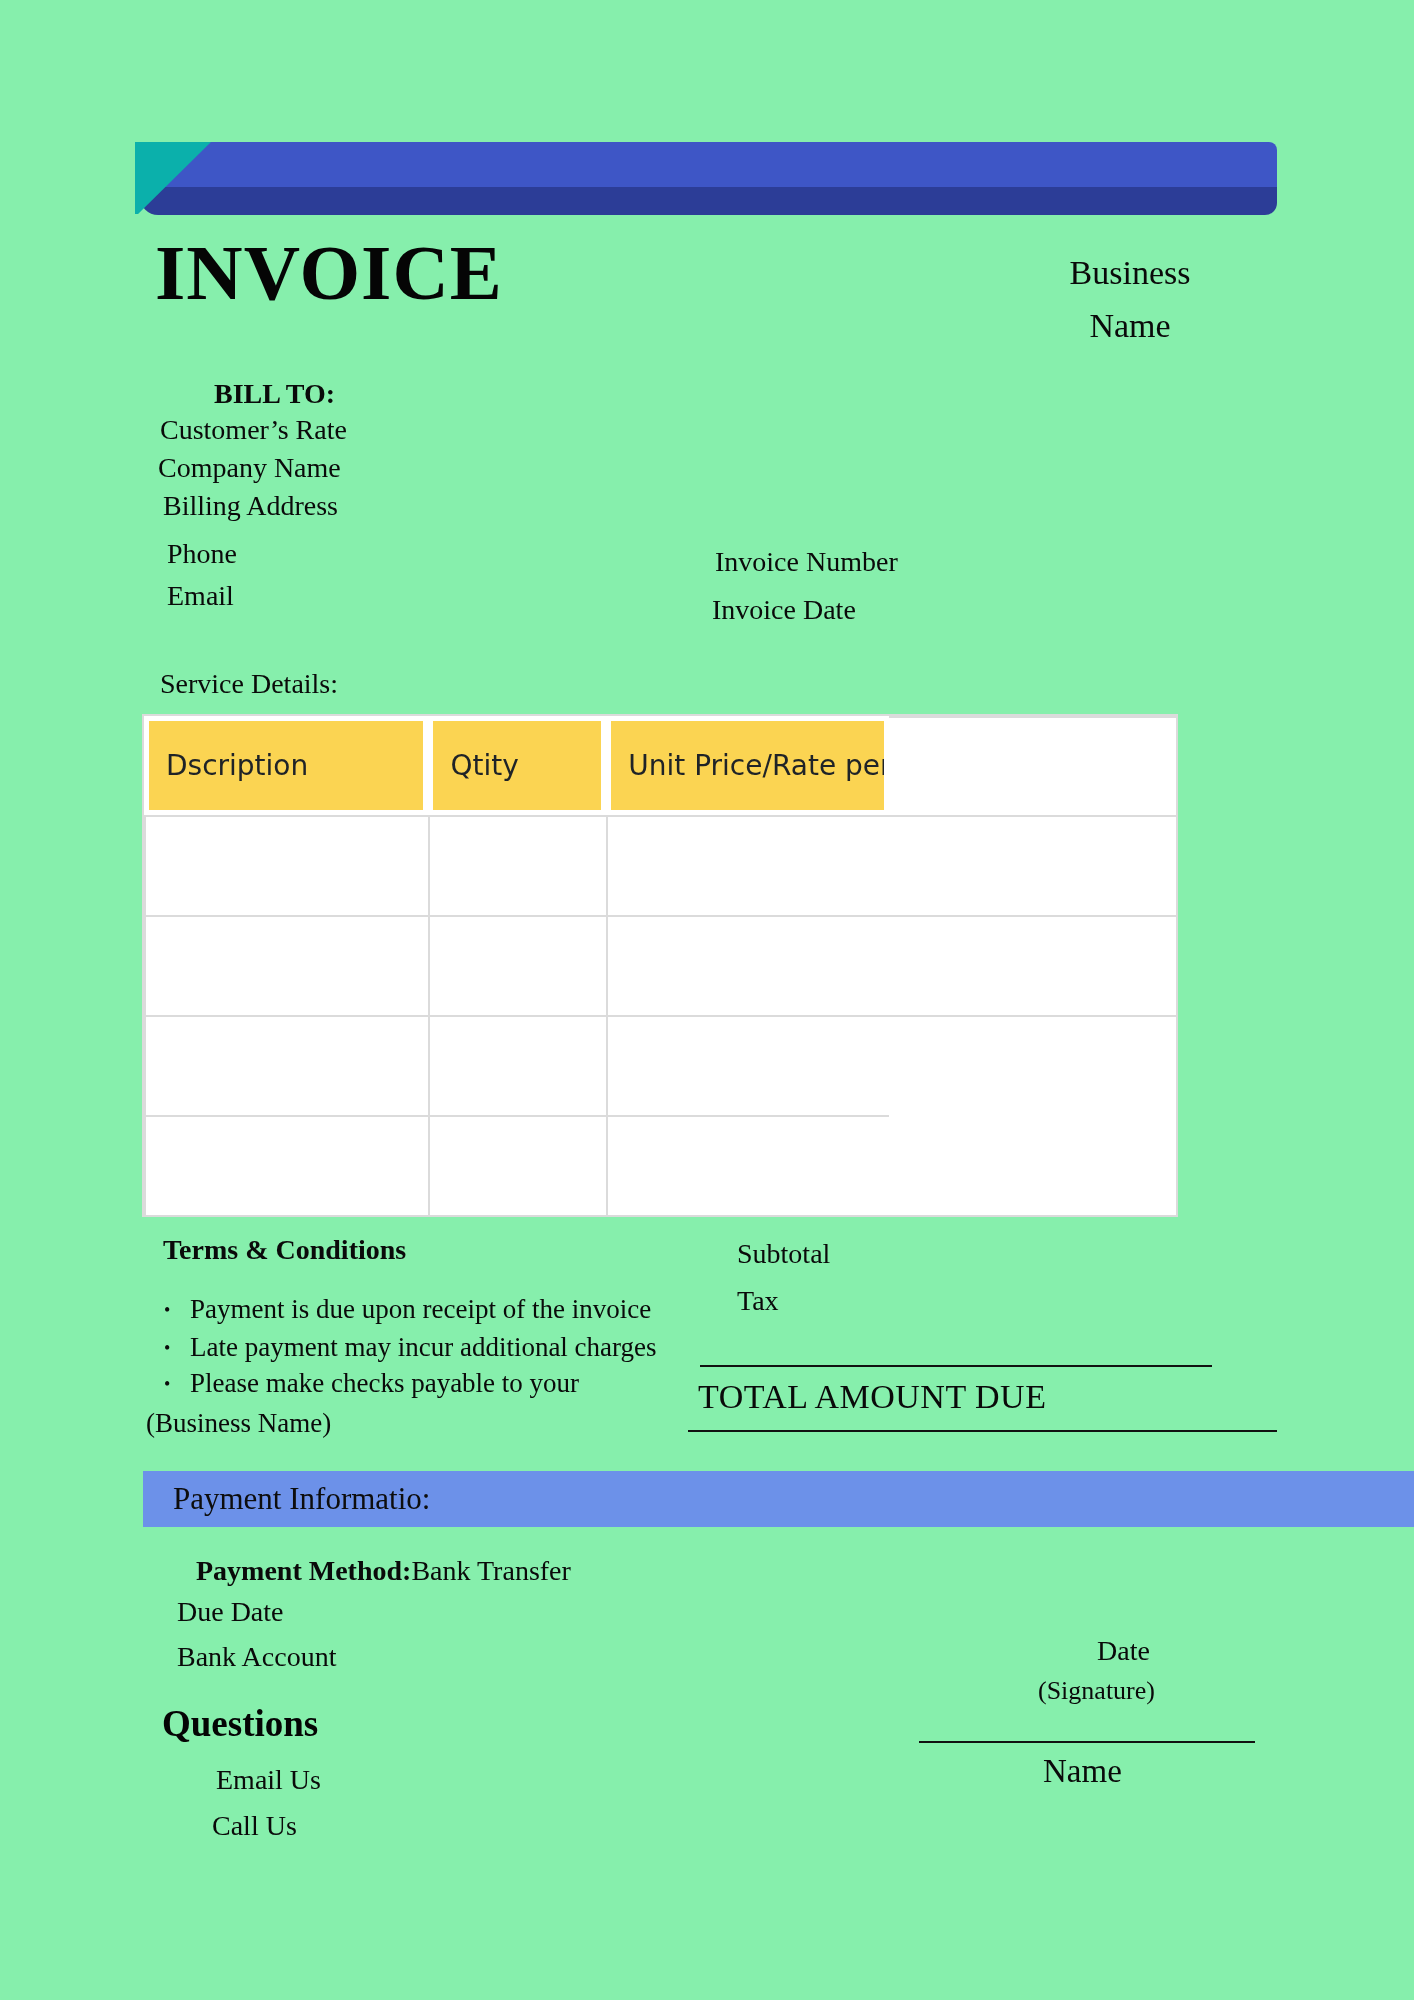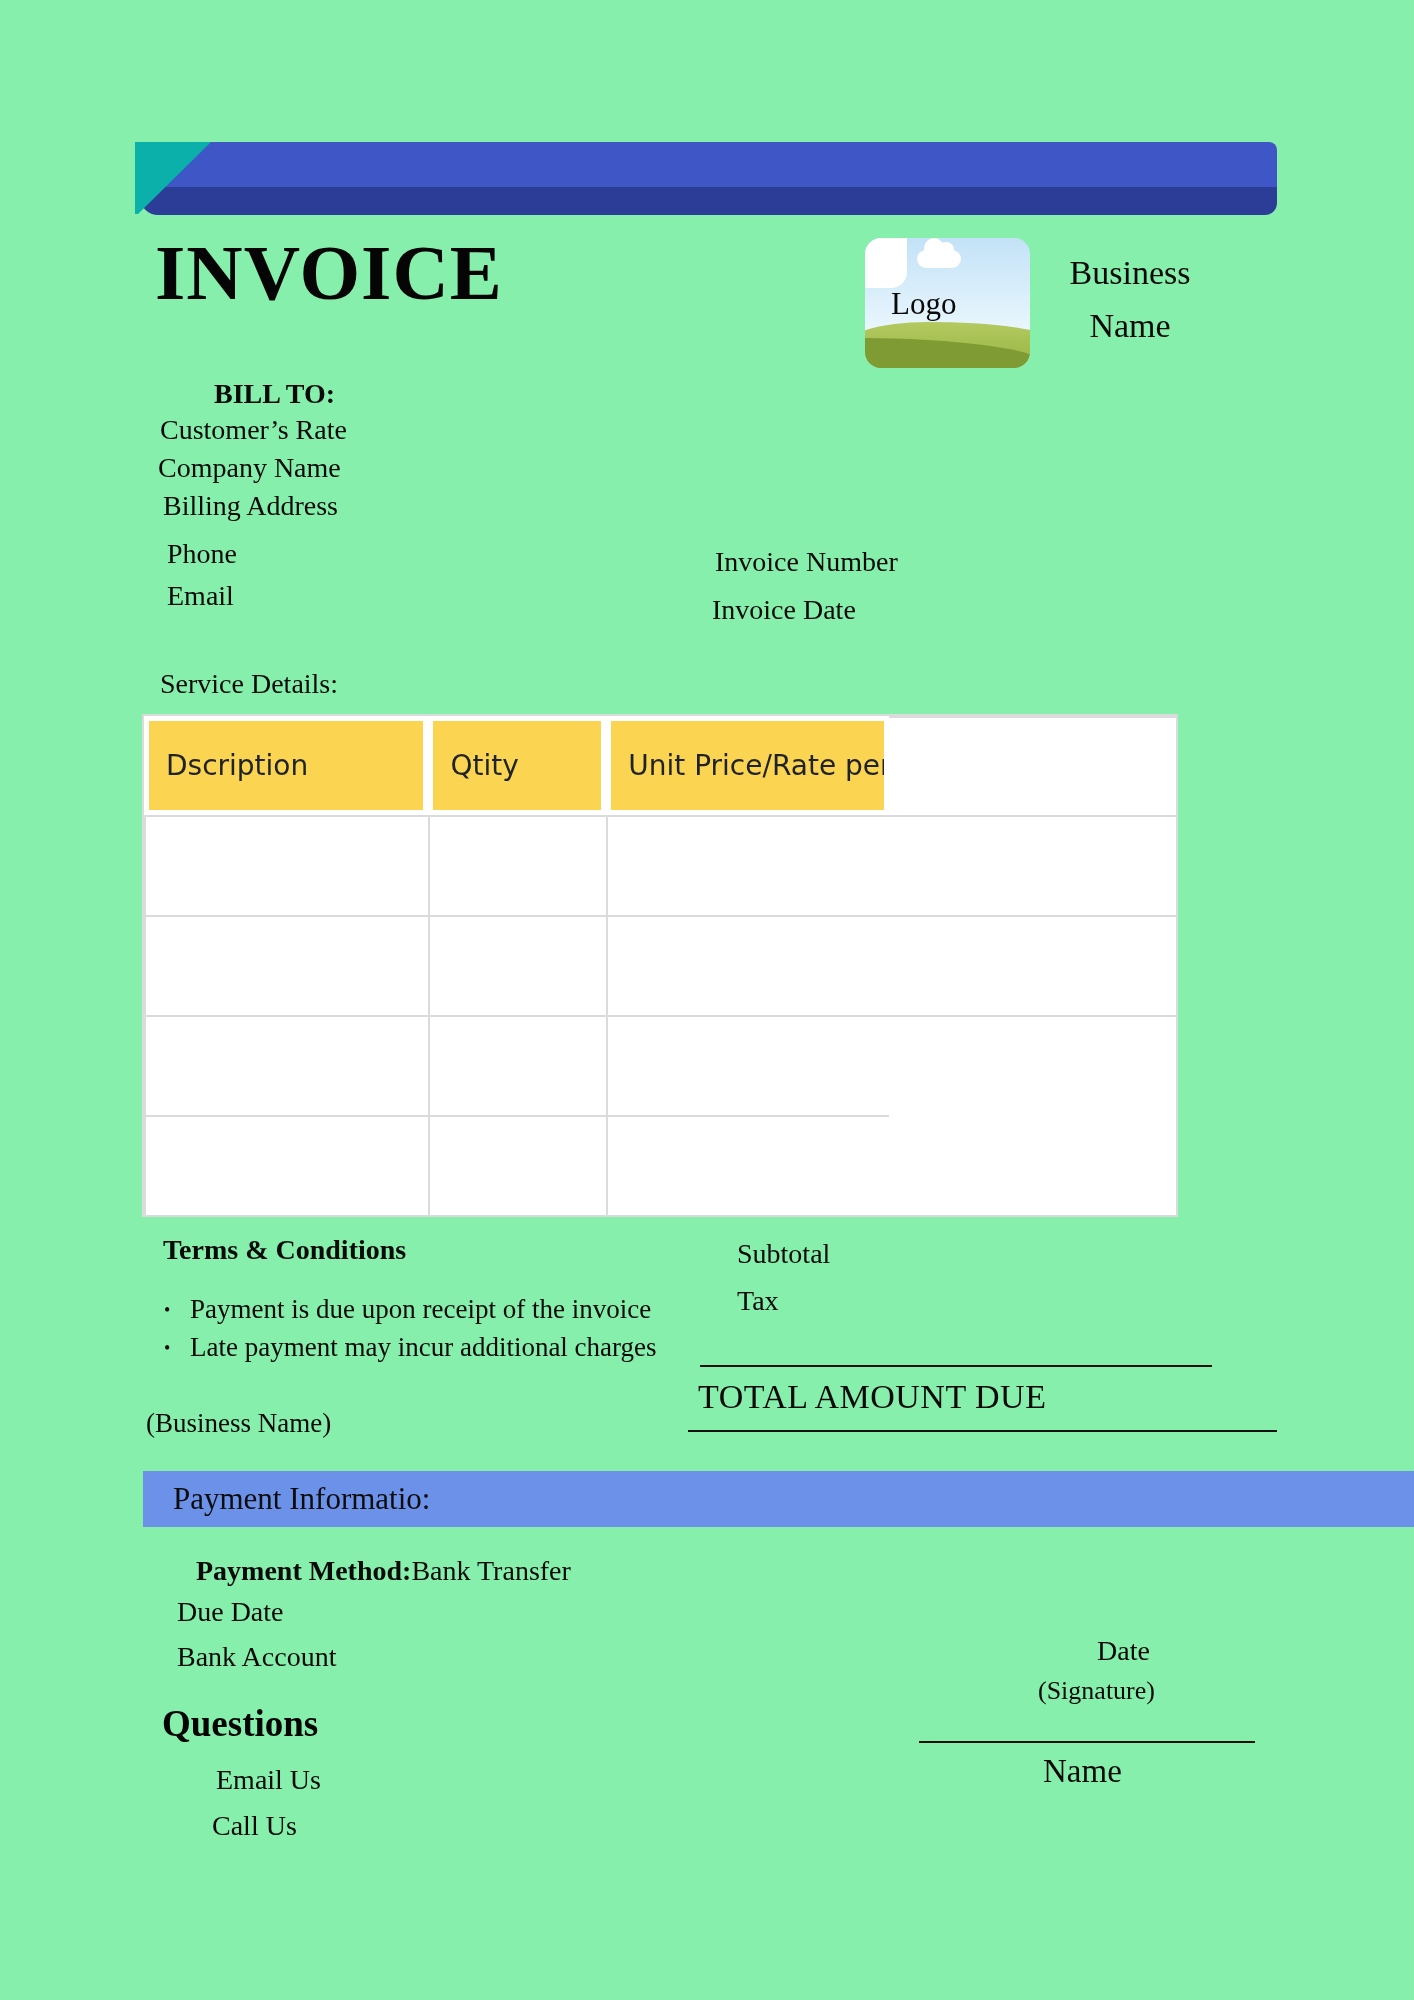--- a/index.html
+++ b/index.html
@@ -115,27 +115,20 @@
 </head>
 <body>
 
 <div class="page">
 
   <div class="ribbon-blue"></div>
   <div class="ribbon-teal"></div>
 
   <div class="invoice-title">INVOICE</div>
 
-  <div class="logo">
-    <div class="hill-light"></div>
-    <div class="hill-dark"></div>
-    <div class="cloud"></div>
-    <div class="notch"></div>
-    <div class="logo-text">Logo</div>
-  </div>
   <div class="business-name">
     <div>Business</div>
     <div>Name</div>
   </div>
 
   <div class="lbl bold" style="left:214px;top:378px;">BILL TO:</div>
   <div class="lbl" style="left:160px;top:414px;">Customer’s Rate</div>
   <div class="lbl" style="left:158px;top:452px;">Company Name</div>
   <div class="lbl" style="left:163px;top:490px;">Billing Address</div>
   <div class="lbl" style="left:167px;top:538px;">Phone</div>
@@ -168,20 +161,21 @@
 
     <div class="bcell"></div>
     <div class="bcell nl"></div>
     <div class="bcell nl"></div>
     <div class="bcell nl"></div>
   </div>
 
   <div class="lbl bold" style="left:163px;top:1234px;">Terms &amp; Conditions</div>
   <div class="bullet-line" style="left:164px;top:1294px;"><span class="dot">•</span><span>Payment is due upon receipt of the invoice</span></div>
   <div class="bullet-line" style="left:164px;top:1332px;"><span class="dot">•</span><span>Late payment may incur additional charges</span></div>
+  <div class="bullet-line" style="left:164px;top:1368px;"><span class="dot">•</span><span>Please make checks  payable to your</span></div>
   <div class="bullet-line" style="left:146px;top:1408px;">(Business Name)</div>
 
   <div class="lbl" style="left:737px;top:1238px;">Subtotal</div>
   <div class="lbl" style="left:737px;top:1285px;">Tax</div>
   <div class="rule" style="left:700px;top:1365px;width:512px;"></div>
   <div class="total-due" style="left:698px;top:1378px;">TOTAL AMOUNT DUE</div>
   <div class="rule" style="left:688px;top:1430px;width:589px;"></div>
 
   <div class="payment-bar">
     <div class="bar-label">Payment Informatio:</div>

